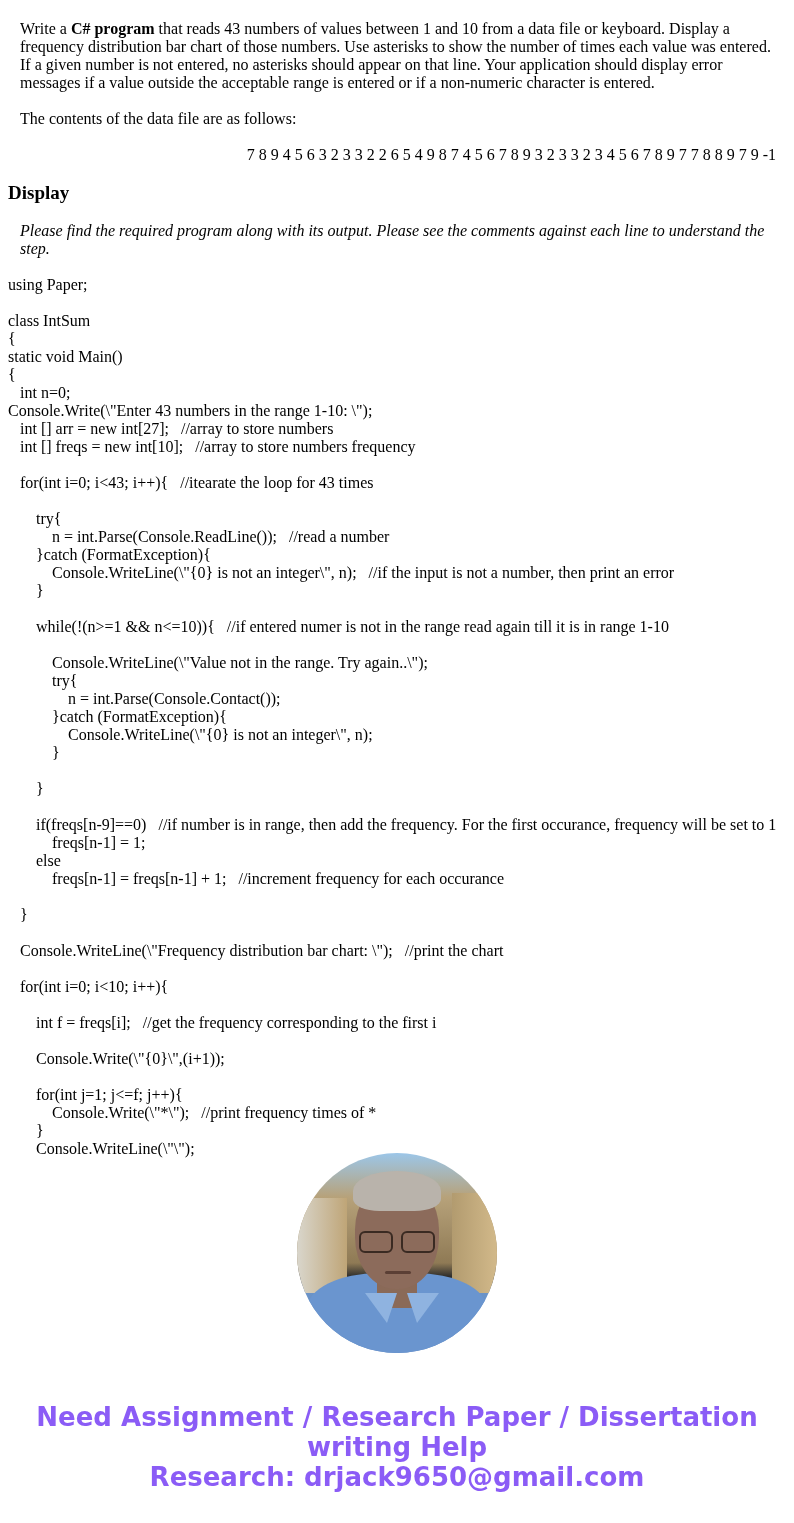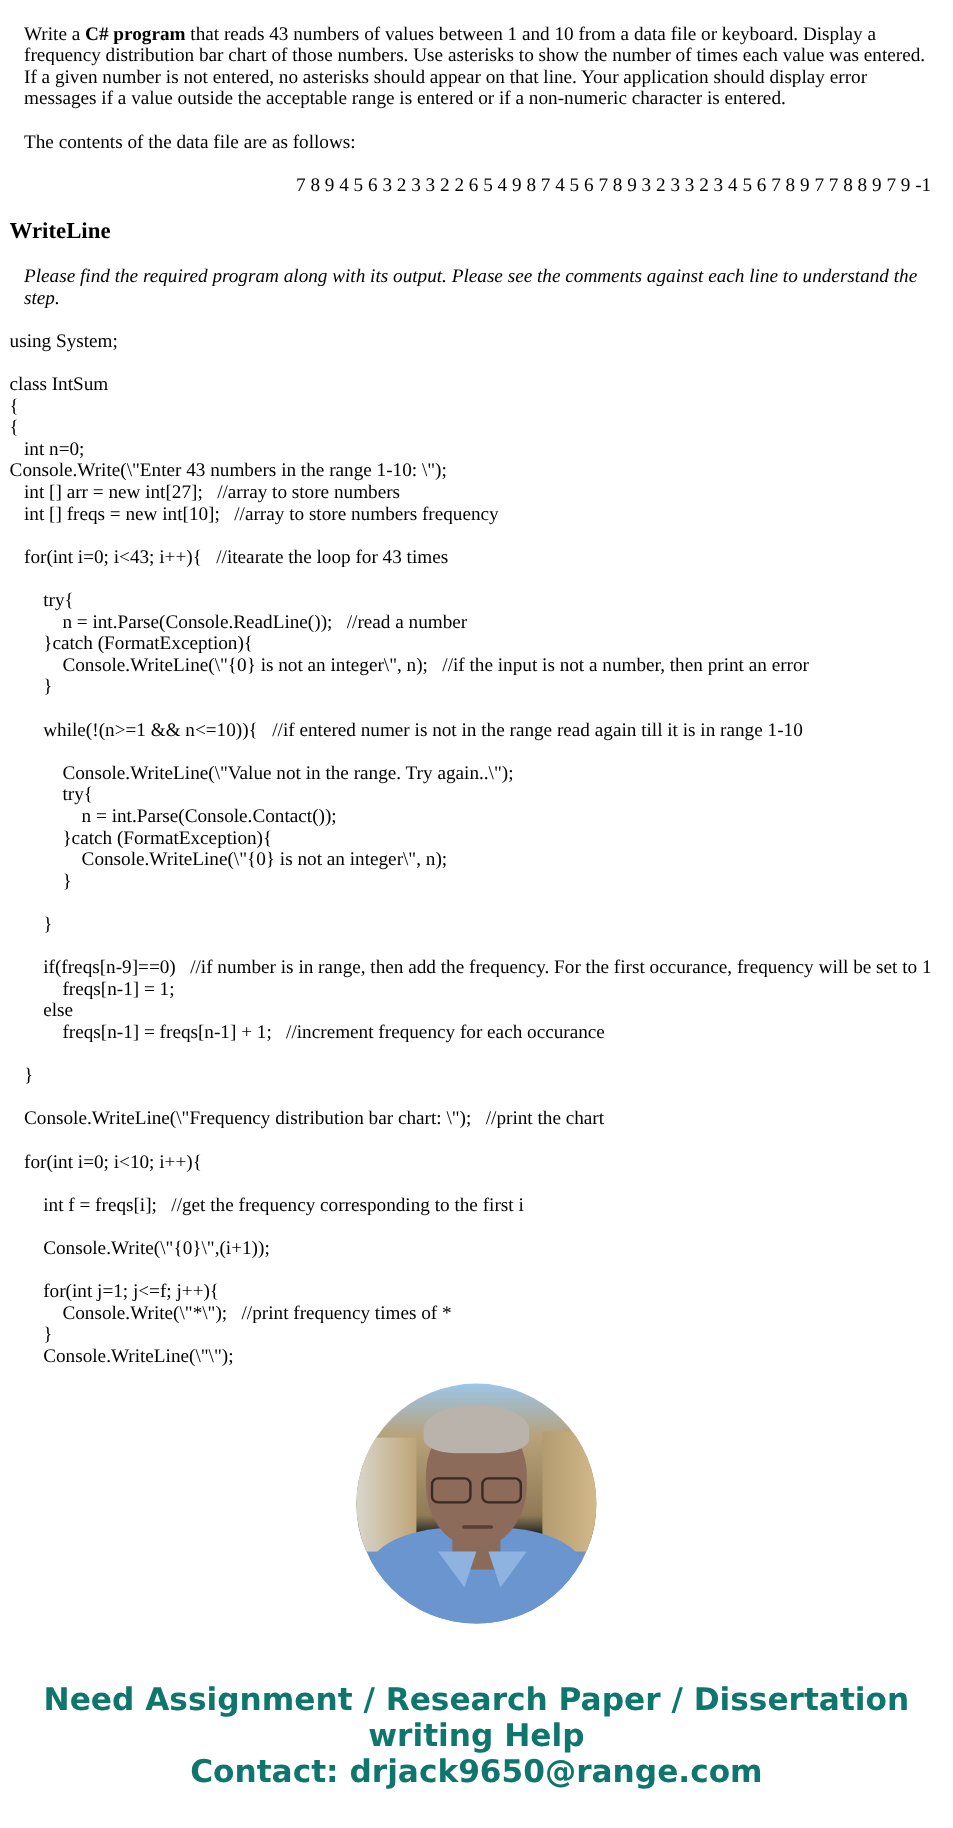--- a/index.html
+++ b/index.html
@@ -83,40 +83,41 @@
   .promo {
     position: absolute;
     left: 0;
     top: 1402px;
     width: 794px;
     text-align: center;
     font-family: "DejaVu Sans", sans-serif;
     font-weight: bold;
     font-size: 26px;
     line-height: 30px;
-    color: #0f766e;
+    color: #8b5cf6;
   }
   .promo div { white-space: nowrap; }
 </style>
 </head>
 <body>
 
 <div class="content">
   <p class="intro"><span>Write a </span><b>C# program</b><span> that reads 43 numbers of values between 1 and 10 from a data file or keyboard. Display a frequency distribution bar chart of those numbers. Use asterisks to show the number of times each value was entered. If a given number is not entered, no asterisks should appear on that line. Your application should display error messages if a value outside the acceptable range is entered or if a non-numeric character is entered.</span></p>
   <p class="data-label">The contents of the data file are as follows:</p>
   <p class="data-values">7 8 9 4 5 6 3 2 3 3 2 2 6 5 4 9 8 7 4 5 6 7 8 9 3 2 3 3 2 3 4 5 6 7 8 9 7 7 8 8 9 7 9 -1</p>
 
-  <h3>WriteLine</h3>
+  <h3>Display</h3>
   <p class="sol-desc">Please find the required program along with its output. Please see the comments against each line to understand the step.</p>
 
   <div id="code-block">
-      <div class="code-line">using System;</div>
+      <div class="code-line">using Paper;</div>
       <div class="code-line blank"></div>
       <div class="code-line">class IntSum</div>
       <div class="code-line">{</div>
+      <div class="code-line">static void Main()</div>
       <div class="code-line">{</div>
       <div class="code-line">   int n=0;</div>
       <div class="code-line">Console.Write(\"Enter 43 numbers in the range 1-10: \");</div>
       <div class="code-line">   int [] arr = new int[27];   //array to store numbers</div>
       <div class="code-line">   int [] freqs = new int[10];   //array to store numbers frequency</div>
       <div class="code-line blank"></div>
       <div class="code-line">   for(int i=0; i&lt;43; i++){   //itearate the loop for 43 times</div>
       <div class="code-line blank"></div>
       <div class="code-line">       try{</div>
       <div class="code-line">           n = int.Parse(Console.ReadLine());   //read a number</div>
@@ -167,14 +168,14 @@
   <div class="face"></div>
   <div class="hair"></div>
   <div class="glasses-l"></div>
   <div class="glasses-r"></div>
   <div class="mouth"></div>
 </div>
 
 <div class="promo">
   <div>Need Assignment / Research Paper / Dissertation</div>
   <div>writing Help</div>
-  <div>Contact: drjack9650@range.com</div>
+  <div>Research: drjack9650@gmail.com</div>
 </div>
 
 </body></html>

